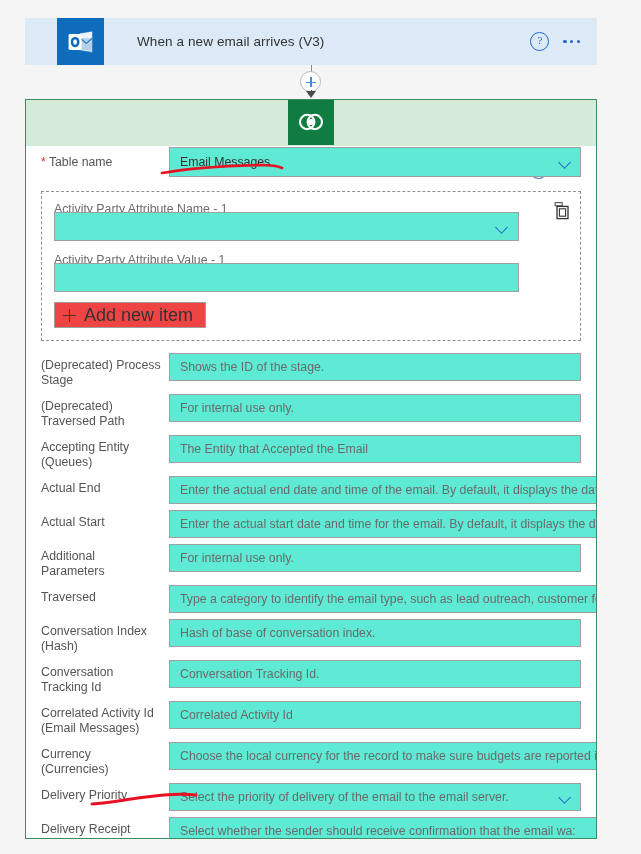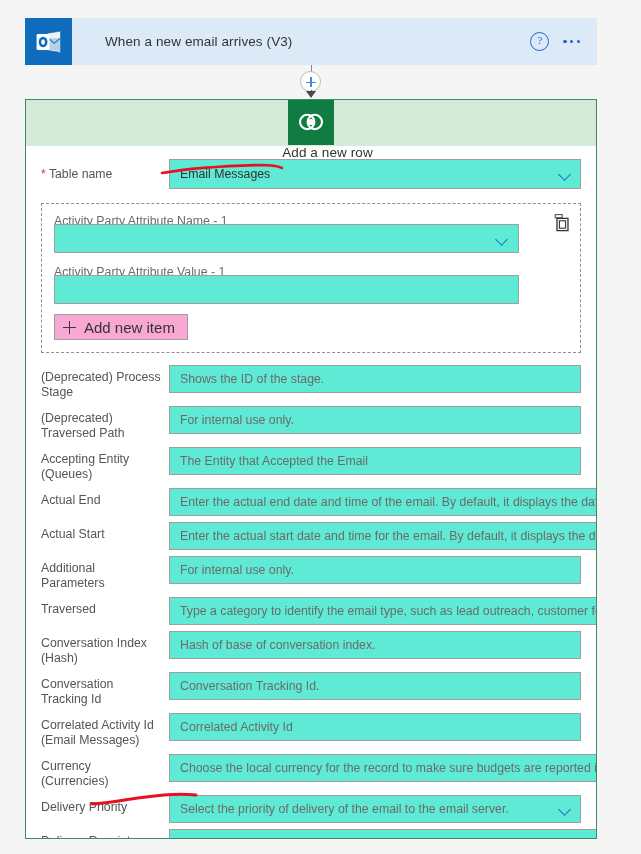--- a/index.html
+++ b/index.html
@@ -20,20 +20,21 @@
   .trigger-card {
     position: absolute;
     left: 25px;
     top: 18px;
     width: 572px;
     height: 47px;
     background: #dceaf7;
     display: flex;
     align-items: center;
     box-sizing: border-box;
+    padding-left: 32px;
   }
   .trigger-icon {
     width: 47px;
     height: 47px;
     background: #0f6cbd;
     flex: 0 0 47px;
     display: flex;
     align-items: center;
     justify-content: center;
   }
@@ -225,21 +226,21 @@
     position: absolute;
     left: 1px; top: 0;
     width: 8px; height: 8px;
     border-right: 1.7px solid #2266cc;
     border-bottom: 1.7px solid #2266cc;
     transform: rotate(45deg);
   }
 
   
   .tablename-row {
-    margin-top: 14px;
+    margin-top: 2px;
     align-items: center;
     height: 28px;
   }
   .tablename-row .fld { height: 30px; }
 
   
   .ap-box {
     margin-top: 15px;
     border: 1px dashed #909090;
     padding: 10px 12px 12px 12px;
@@ -267,24 +268,24 @@
     position: absolute;
     right: 11px;
     top: 10px;
     width: 16px;
     height: 18px;
   }
   .add-btn {
     display: inline-flex;
     align-items: center;
     border: 1px solid #a19f9d;
-    background: #f9a8d4;
+    background: #ef4444;
     height: 26px;
     padding: 0 12px 0 8px;
-    font-size: 15px;
+    font-size: 18px;
     color: #333333;
     gap: 8px;
     box-sizing: border-box;
   }
   .plus-glyph {
     position: relative;
     width: 13px;
     height: 13px;
     display: inline-block;
   }

